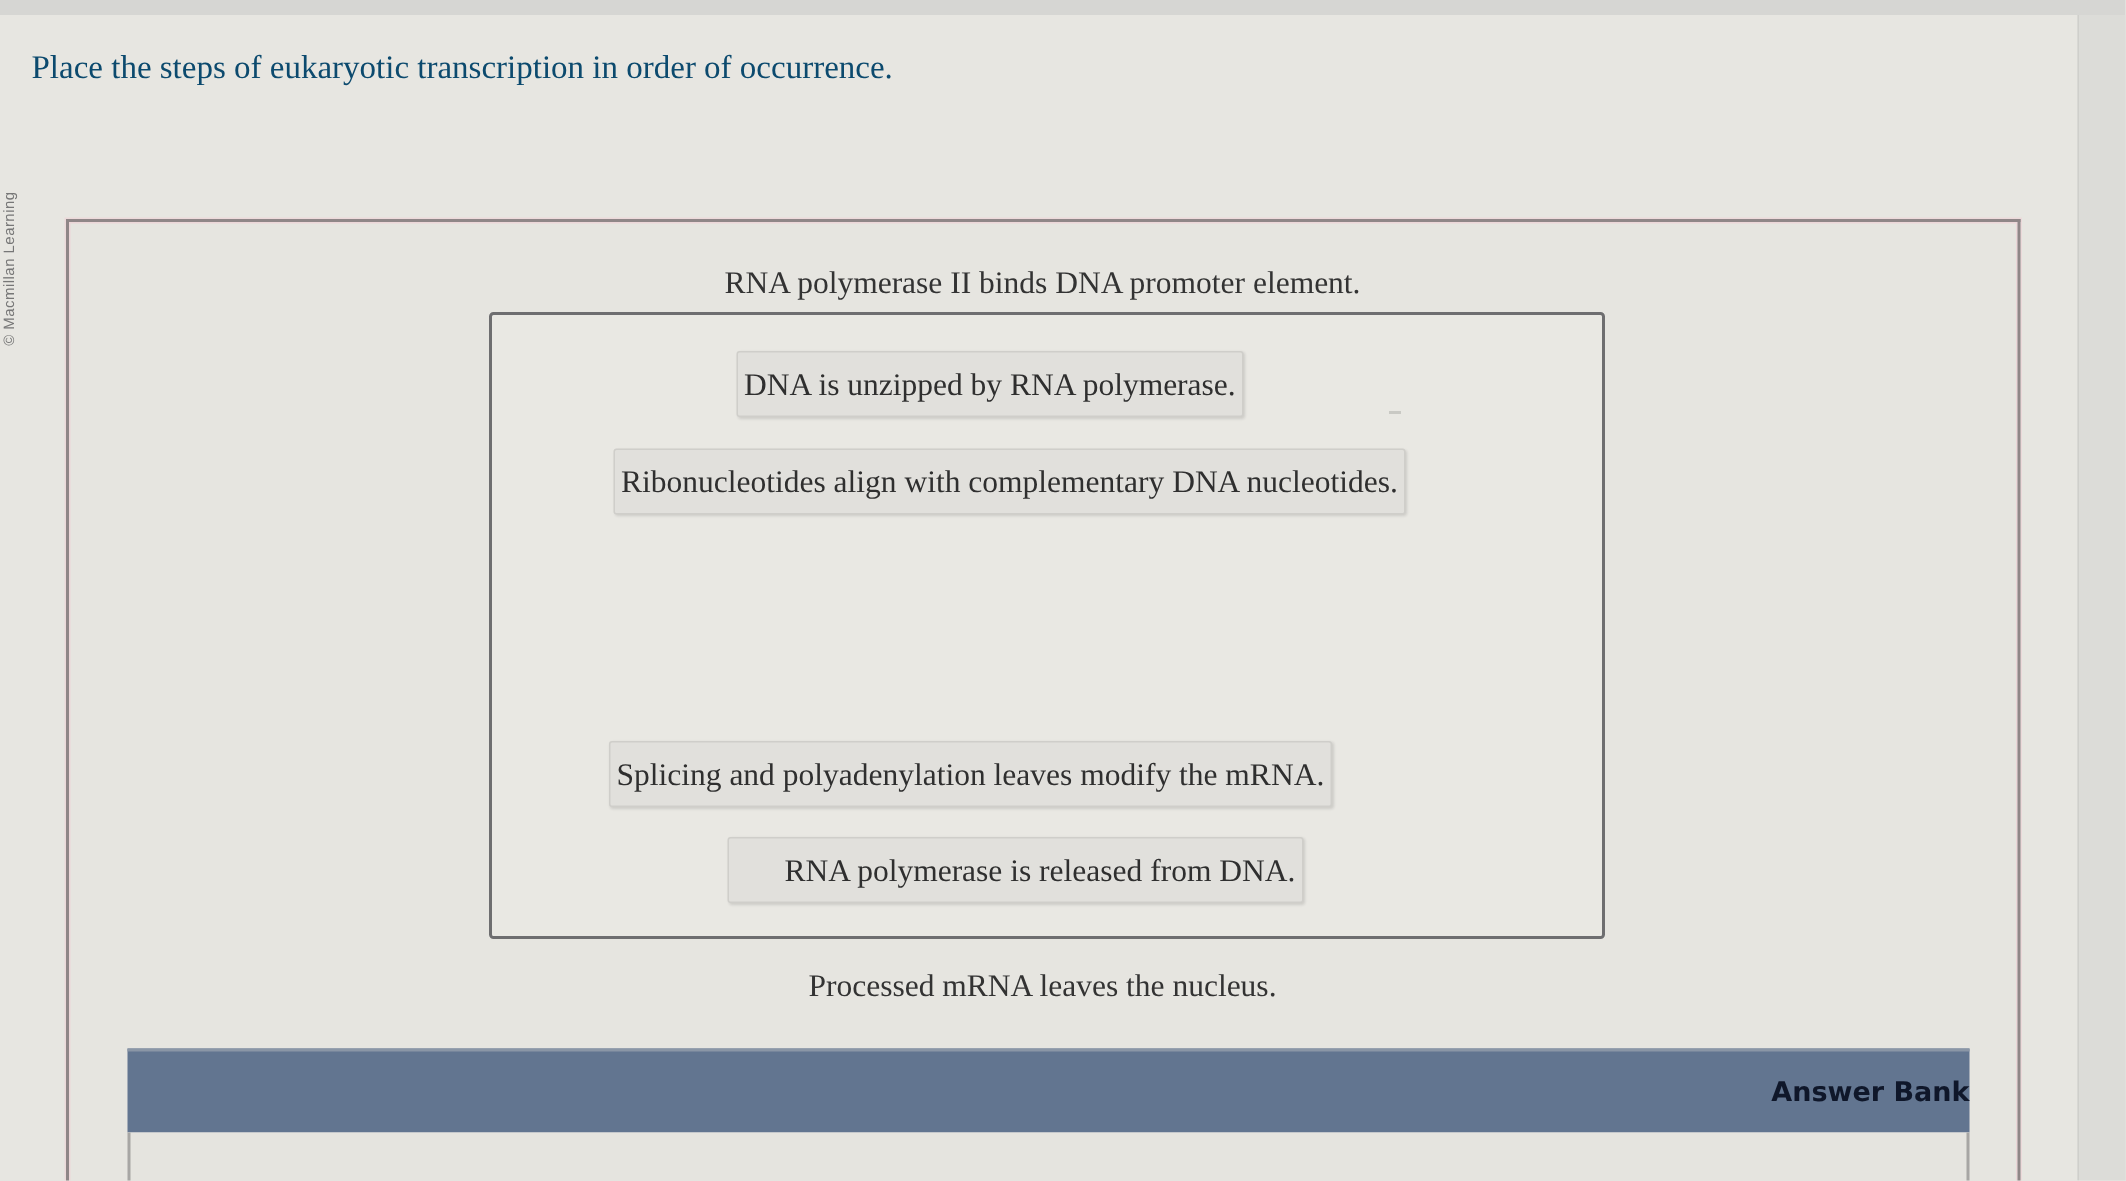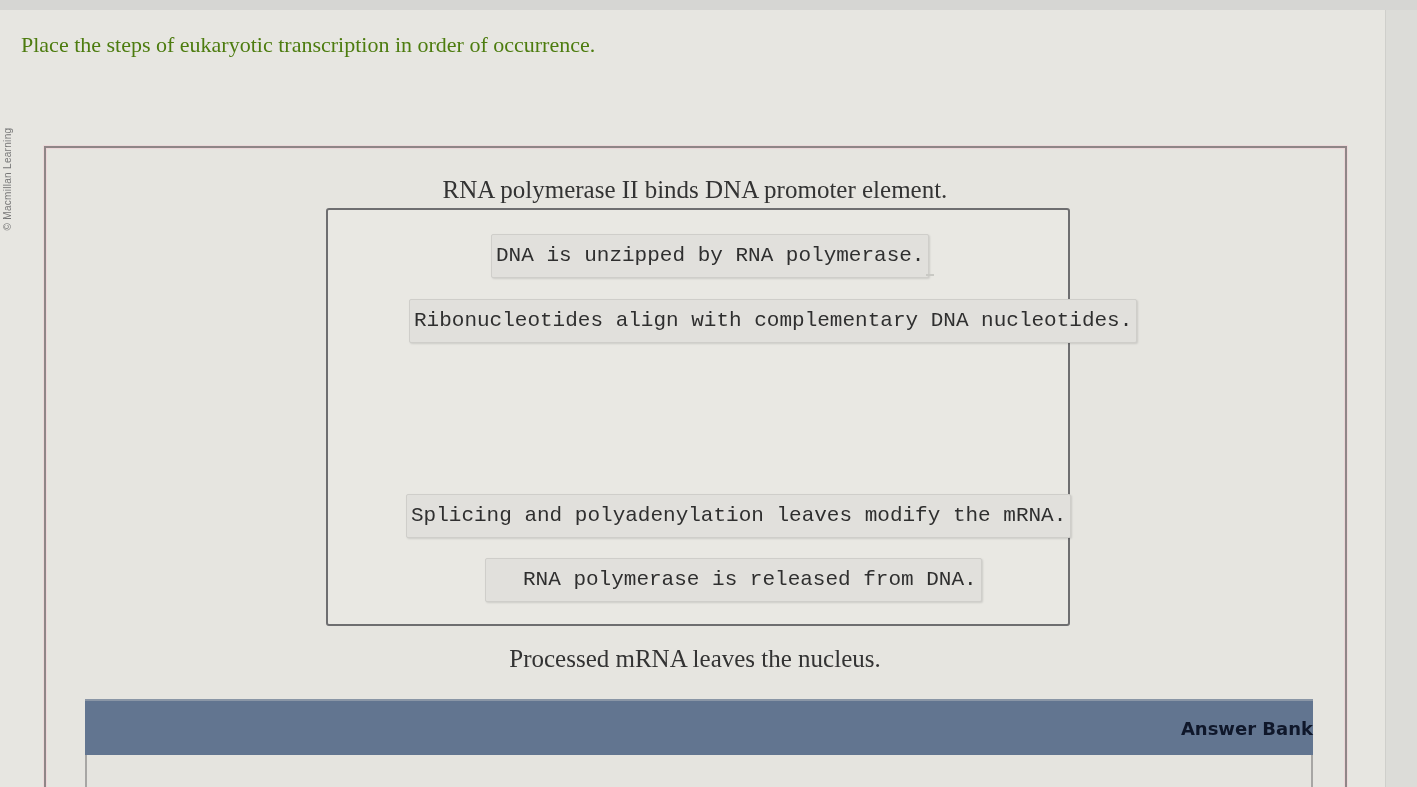--- a/index.html
+++ b/index.html
@@ -42,37 +42,37 @@
     font-family: "Liberation Sans", "DejaVu Sans", sans-serif;
     font-size: 10px;
     color: #777;
     white-space: nowrap;
     letter-spacing: 0.3px;
   }
   .prompt {
     position: absolute;
     left: 21px; top: 32px;
     font-size: 22px;
-    color: #4d7c0f;
+    color: #0c4a6e;
     white-space: nowrap;
   }
   .question-frame {
     position: absolute;
     left: 44px; top: 146px;
     width: 1299px; height: 660px;
     border: 2px solid #8f8687;
     border-bottom: none;
     box-shadow: inset 0 0 0 1px #ecd6d8, 0 0 0 1px #ecd9da;
     background: #e6e5e0;
   }
   .anchor-label {
     position: absolute;
     left: 0; width: 1390px;
     text-align: center;
-    font-size: 25px;
+    font-size: 21px;
     color: #333;
     white-space: nowrap;
   }
   .anchor-top { top: 176px; }
   .anchor-bottom { top: 645px; text-align: center; }
   .drop-zone {
     position: absolute;
     left: 326px; top: 208px;
     width: 740px; height: 414px;
     border: 2px solid #6e6e70;
@@ -85,21 +85,20 @@
     line-height: 42px;
     padding: 0 4px;
     font-size: 21px;
     color: #2f2f2f;
     background: #e1e0dc;
     border: 1px solid #cfceca;
     border-radius: 2px;
     box-shadow: 1px 1px 2px rgba(0,0,0,0.12);
     white-space: nowrap;
     cursor: grab;
-    font-family: Liberation Mono, monospace;
   }
   .answer-bank {
     position: absolute;
     left: 85px; top: 699px;
     width: 1228px; height: 90px;
   }
   .answer-bank-header {
     height: 54px;
     line-height: 56px;
     background: #627590;

